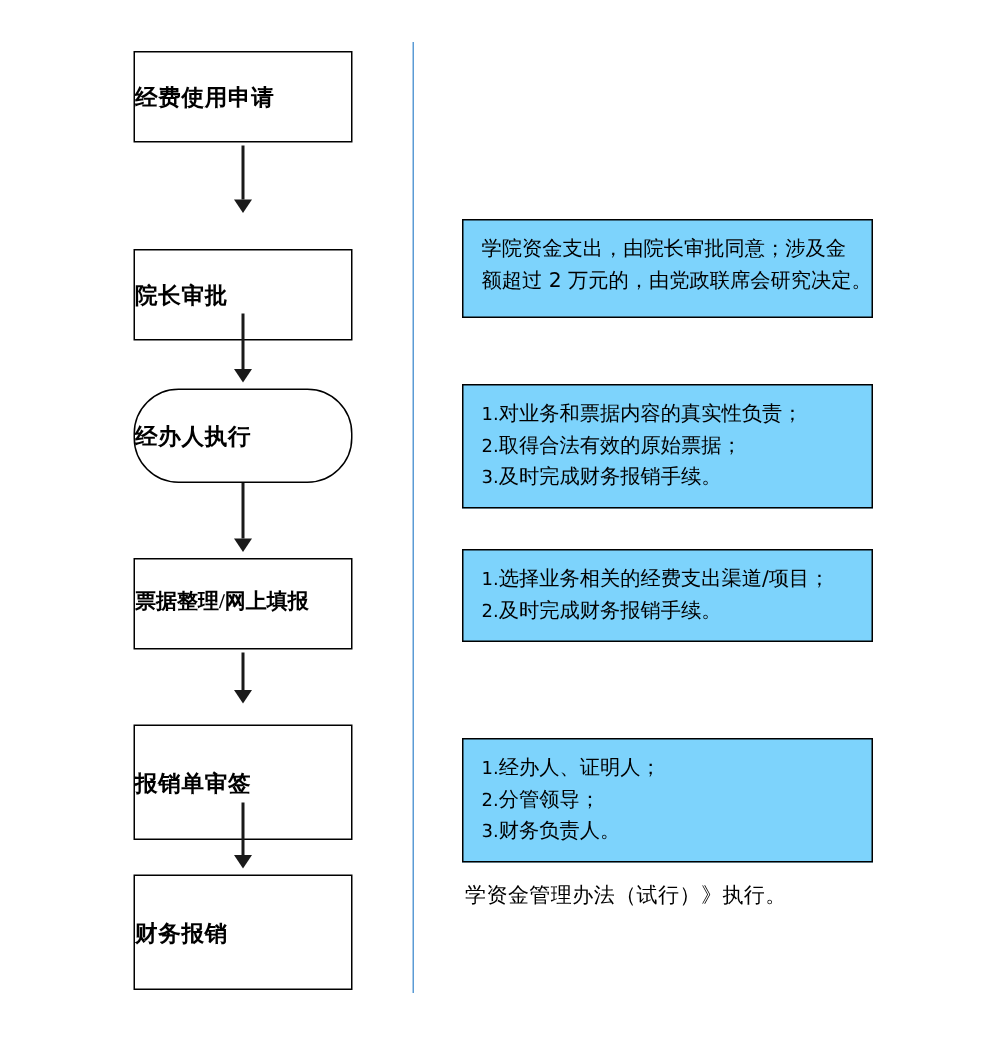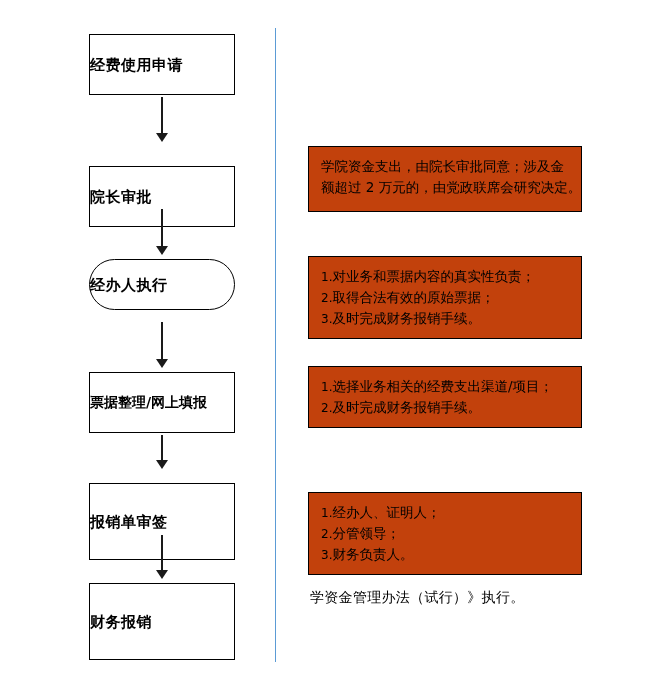--- a/index.html
+++ b/index.html
@@ -76,21 +76,21 @@
     border-right: 6px solid transparent;
     border-top: 9px solid #1a1a1a;
   }
 
   
   .note-box {
     position: absolute;
     left: 308px;
     width: 274px;
     border: 1.4px solid #000000;
-    background: #c2410c;
+    background: #7dd3fc;
     box-sizing: border-box;
     padding: 9px 11px 9px 12px;
   }
   .note-line {
     font-size: 13.5px;
     line-height: 1.55;
     color: #000000;
     white-space: nowrap;
   }
   .note-line .num {
@@ -116,24 +116,24 @@
 
   <div class="divider"></div>
 
   <div id="flow-layer">
       <div class="flow-box" style="top: 34px; height: 61px;">
         <span class="flow-label">经费使用申请</span>
       </div>
       <div class="flow-box" style="top: 146px; height: 61px; margin-top: 20px;">
         <span class="flow-label">院长审批</span>
       </div>
-      <div class="flow-box" style="top: 259px; height: 51px; border-radius: 30px;">
+      <div class="flow-box" style="top: 259px; height: 63px; border-radius: 30px;">
         <span class="flow-label">经办人执行</span>
       </div>
-      <div class="flow-box narrow-label" style="top: 372px; height: 61px;">
+      <div class="flow-box narrow-label" style="top: 372px; height: 61px; font-family: Liberation Serif, serif;">
         <span class="flow-label">票据整理/网上填报</span>
       </div>
       <div class="flow-box" style="top: 483px; height: 77px;">
         <span class="flow-label">报销单审签</span>
       </div>
       <div class="flow-box" style="top: 583px; height: 77px;">
         <span class="flow-label">财务报销</span>
       </div>
     </div>
   <div id="arrow-layer">

